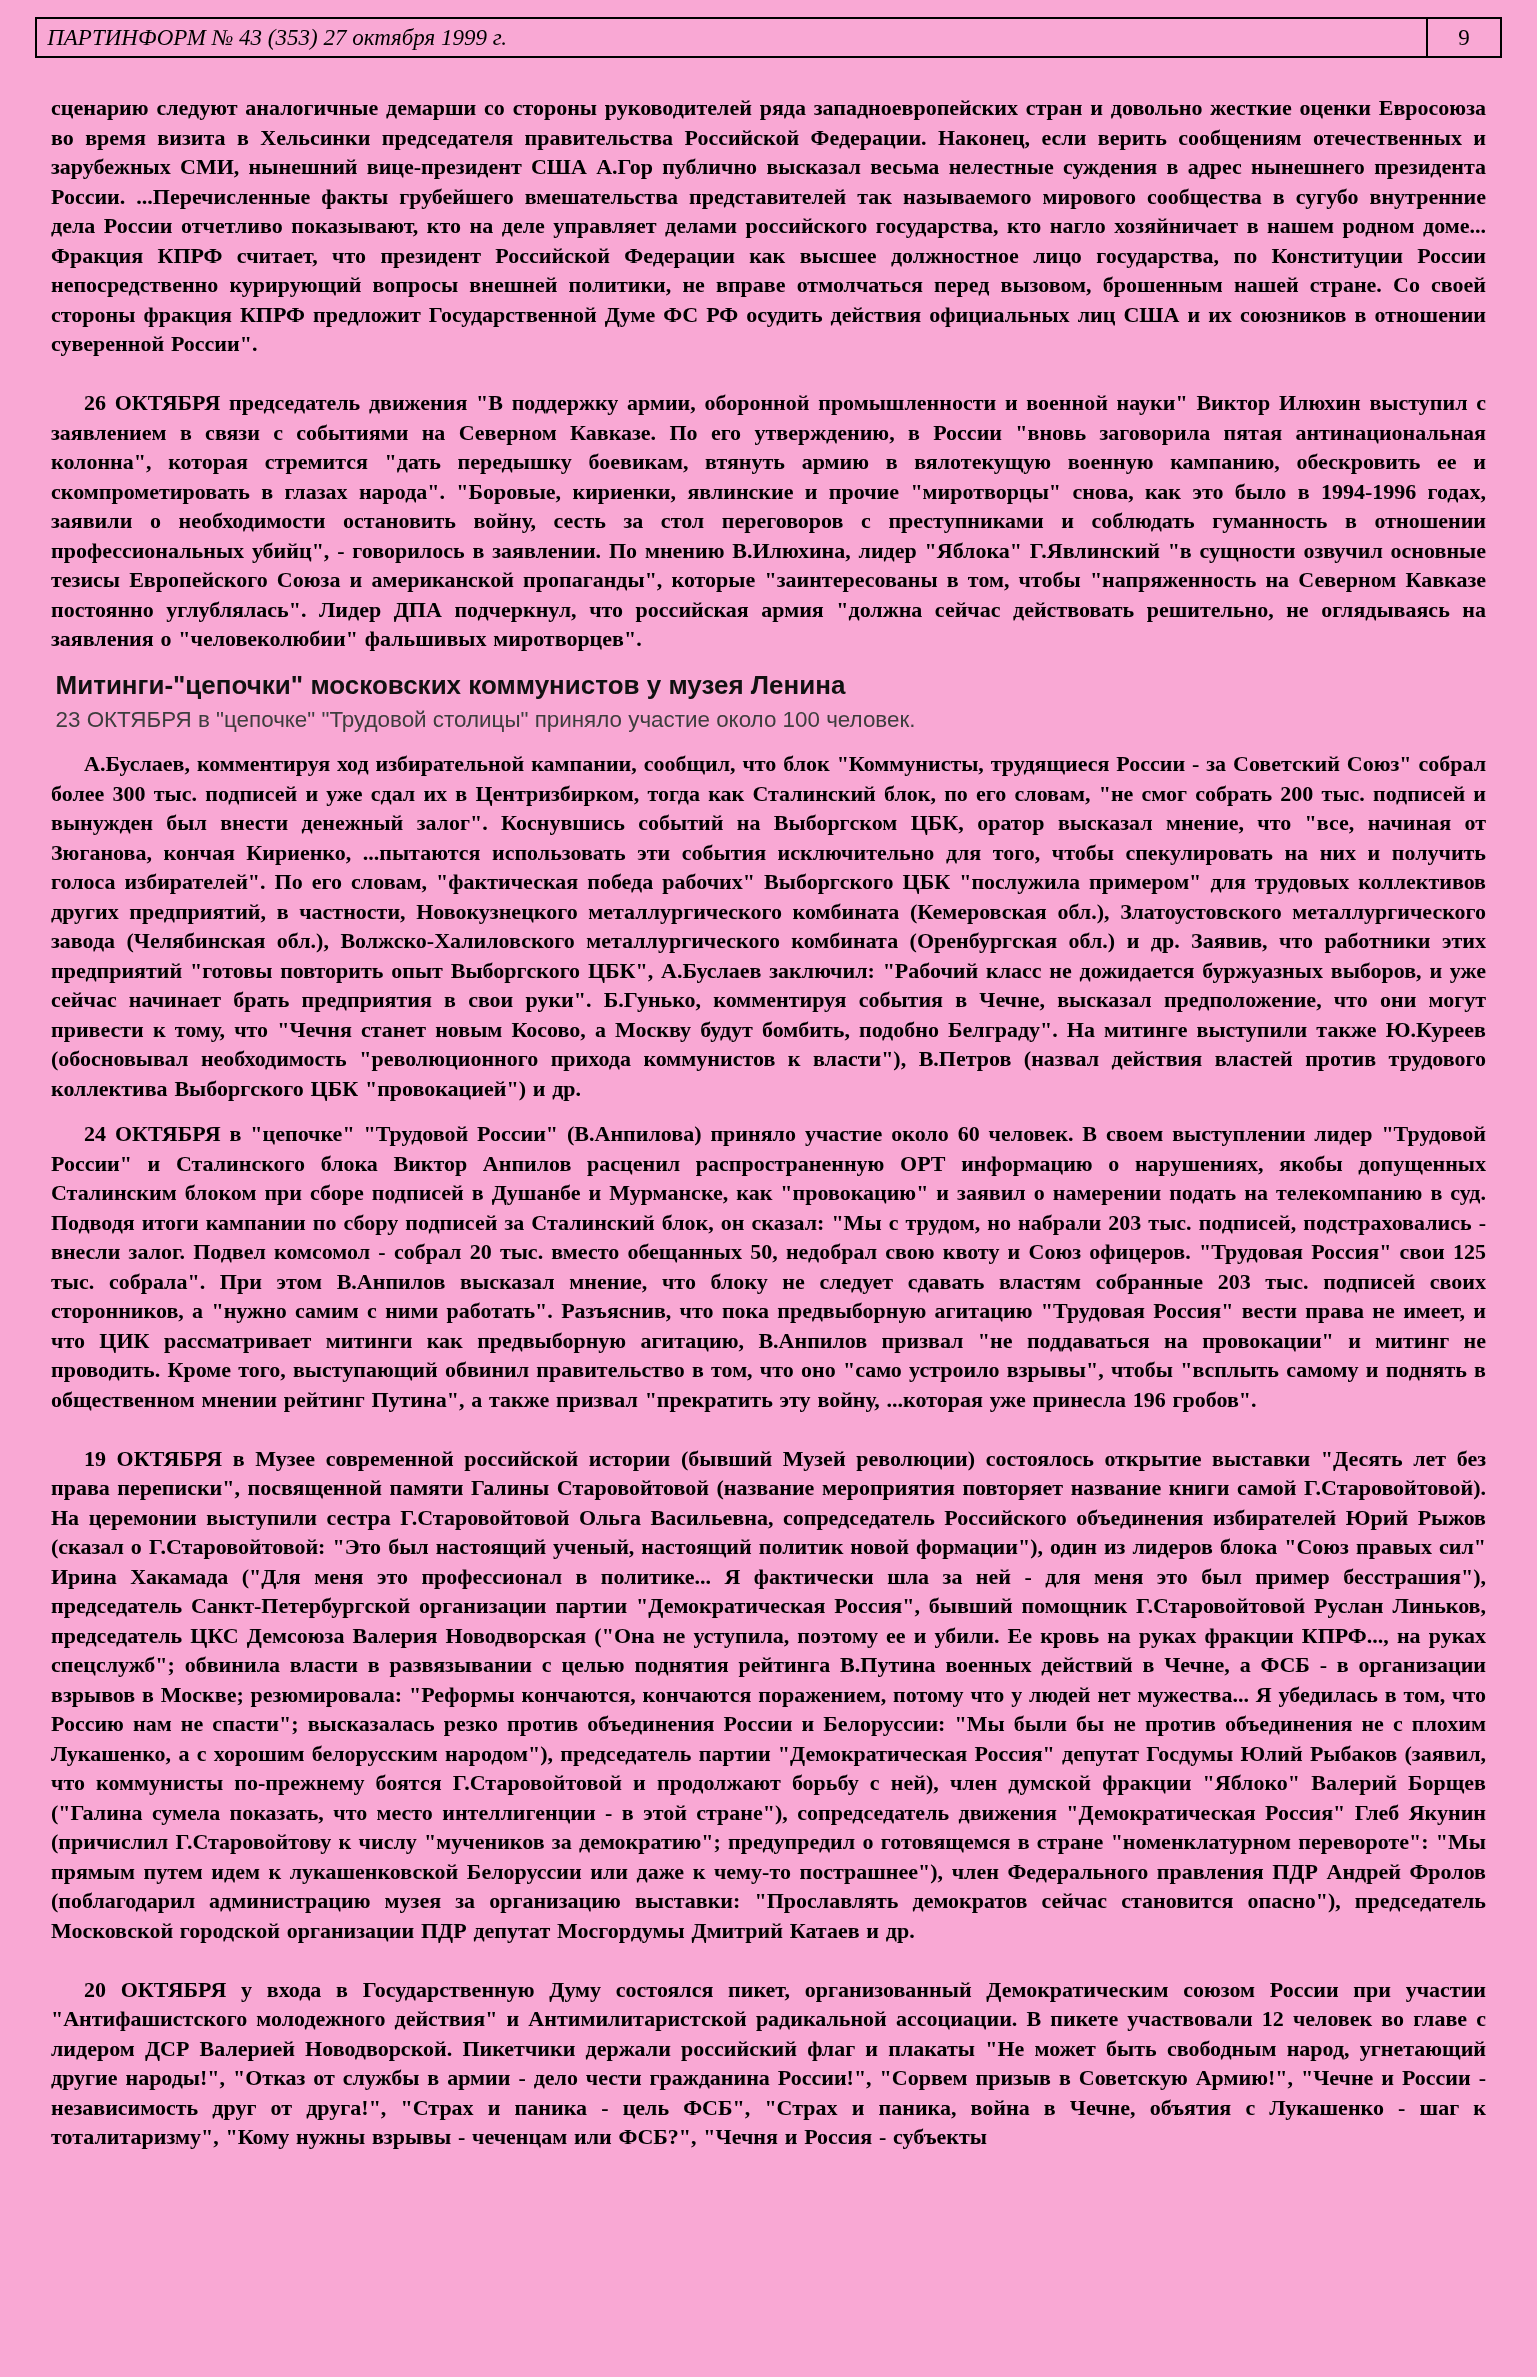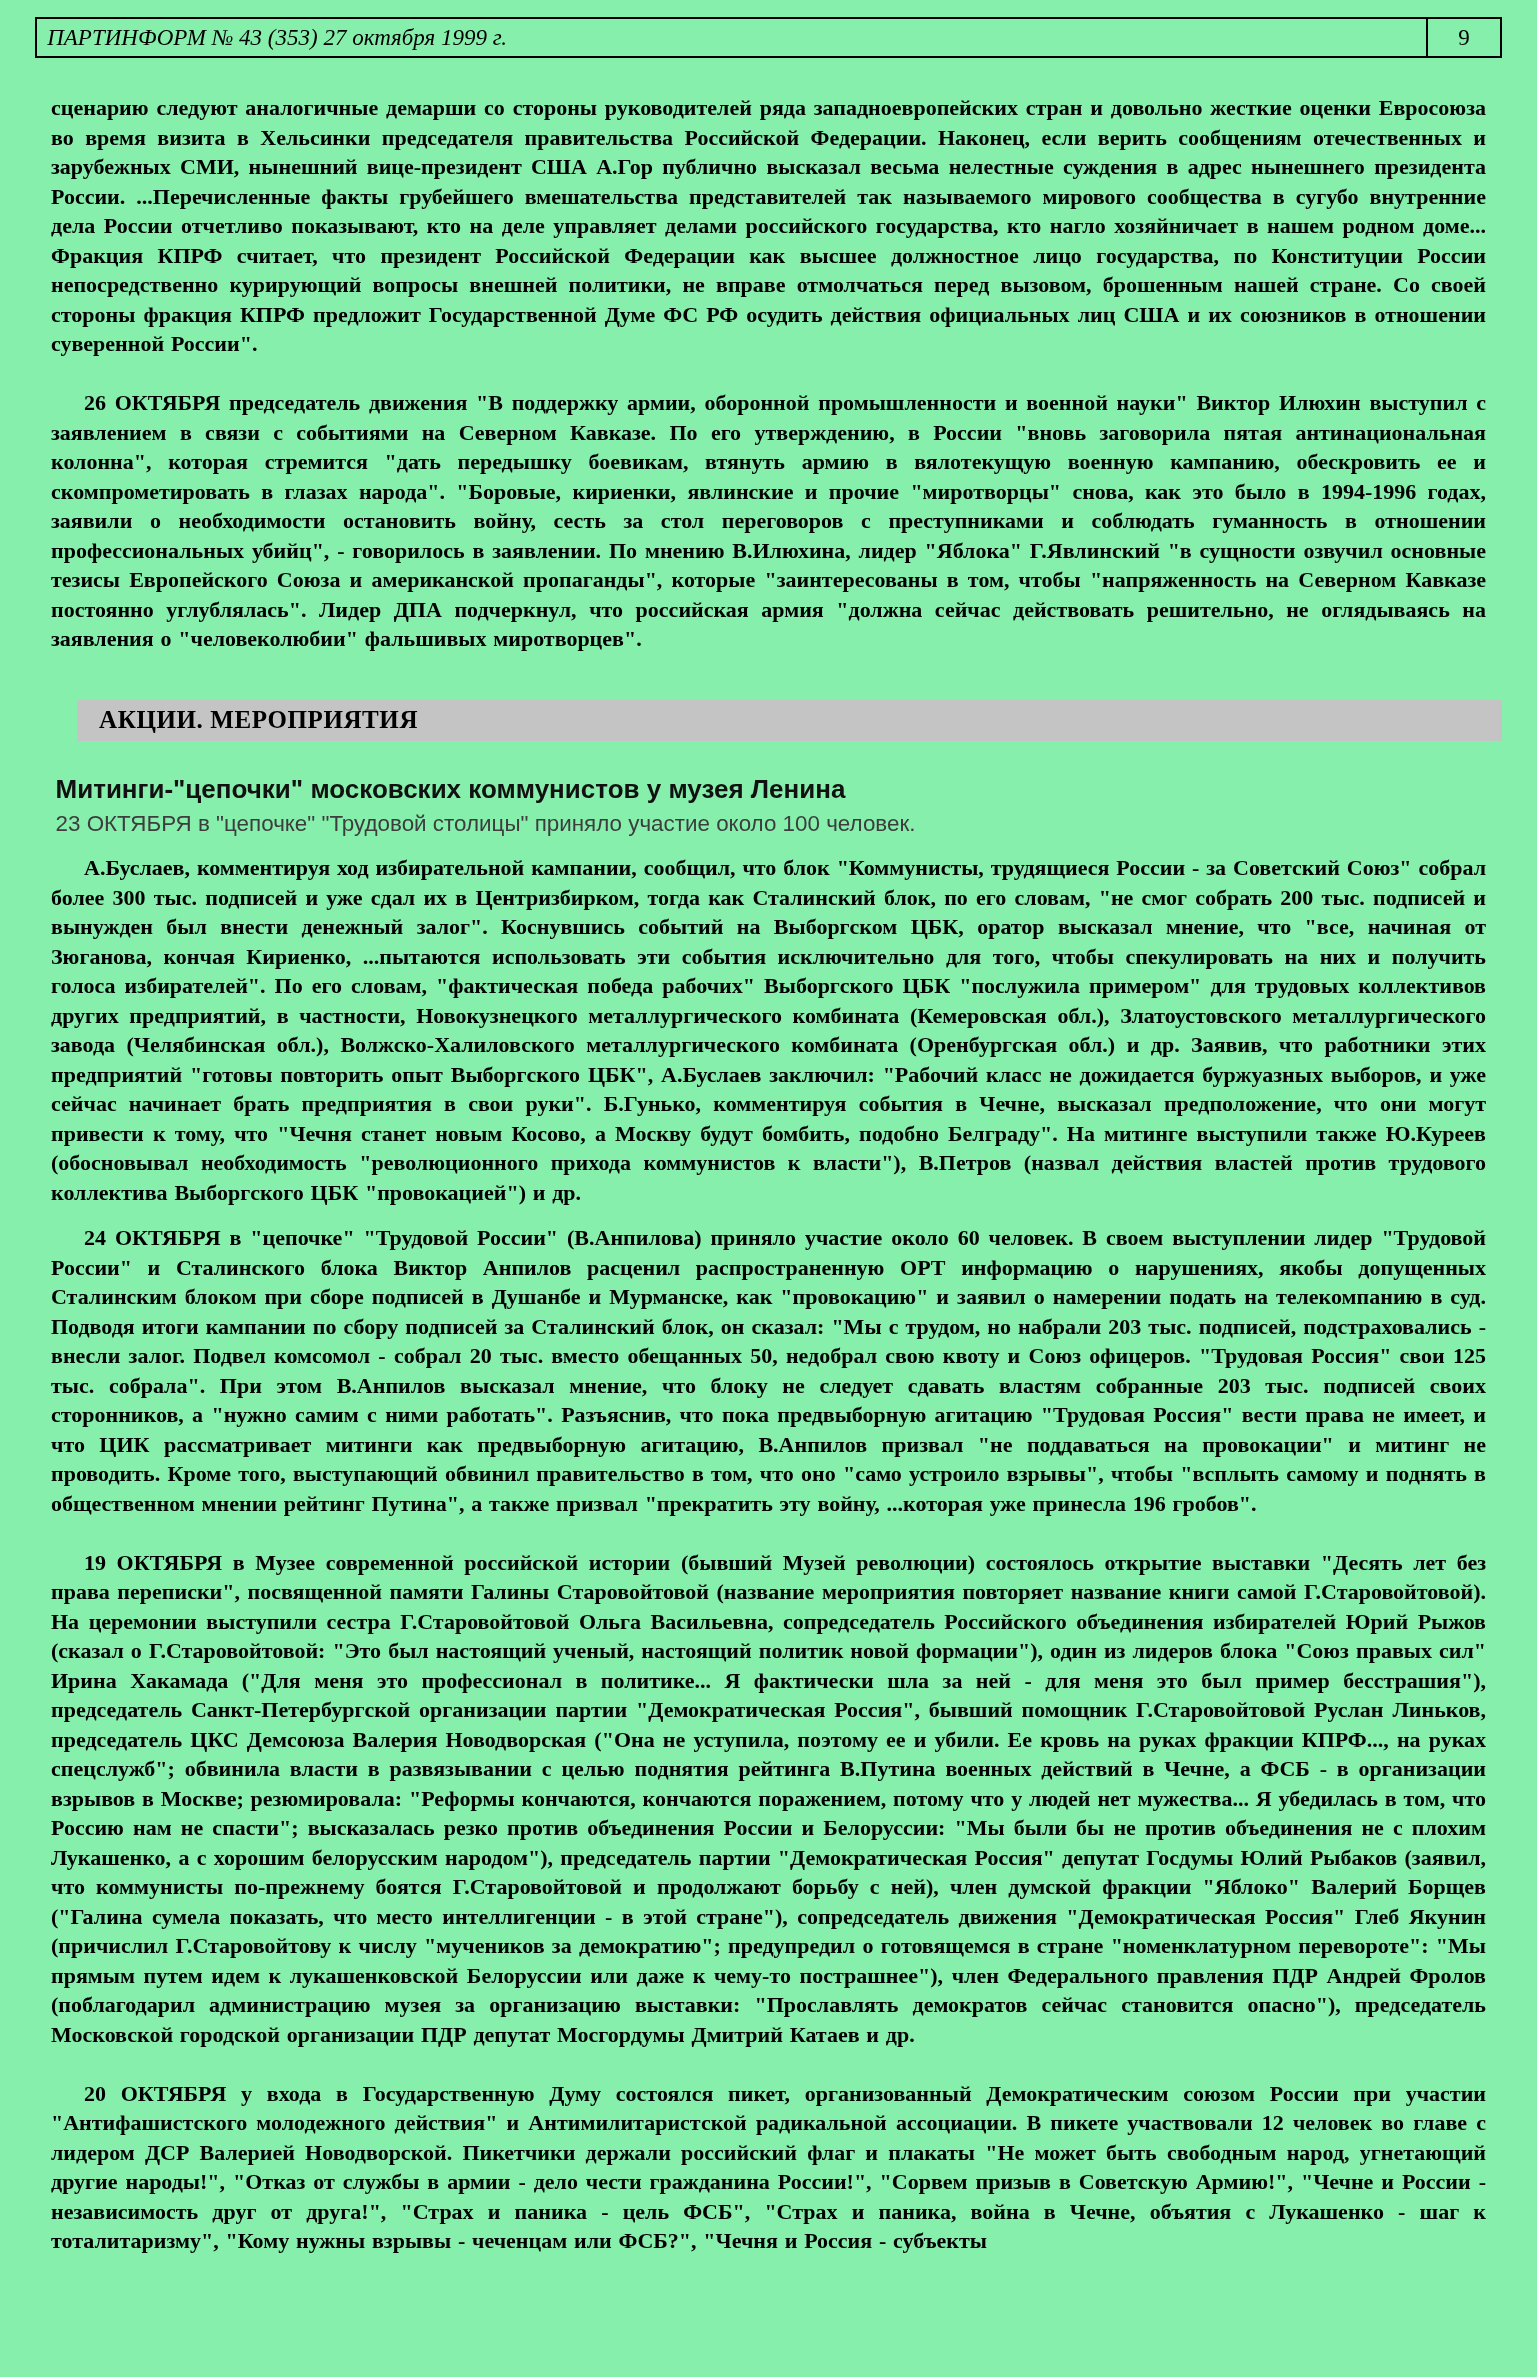--- a/index.html
+++ b/index.html
@@ -3,21 +3,21 @@
 <meta charset="utf-8">
 <style>
   html, body { margin: 0; padding: 0; background: #ffffff; }
   .page {
     position: relative;
     width: 1537px;
     height: 2377px;
     box-sizing: border-box;
     padding: 16.7px 35px 0 35px;
     overflow: hidden;
-    background: #86efac;
+    background: #f9a8d4;
     font-family: "Liberation Serif", serif;
     color: #000;
   }
   .header-box {
     border: 2.6px solid #000;
     display: flex;
     align-items: stretch;
     margin-bottom: 35px;
   }
   .header-title {
@@ -75,21 +75,20 @@
 
   <div class="header-box">
     <div class="header-title">ПАРТИНФОРМ № 43 (353) 27 октября 1999 г.</div>
     <div class="header-pageno">9</div>
   </div>
 
   <p class="para">сценарию следуют аналогичные демарши со стороны руководителей ряда западноевропейских стран и довольно жесткие оценки Евросоюза во время визита в Хельсинки председателя правительства Российской Федерации. Наконец, если верить сообщениям отечественных и зарубежных СМИ, нынешний вице-президент США А.Гор публично высказал весьма нелестные суждения в адрес нынешнего президента России. ...Перечисленные факты грубейшего вмешательства представителей так называемого мирового сообщества в сугубо внутренние дела России отчетливо показывают, кто на деле управляет делами российского государства, кто нагло хозяйничает в нашем родном доме... Фракция КПРФ считает, что президент Российской Федерации как высшее должностное лицо государства, по Конституции России непосредственно курирующий вопросы внешней политики, не вправе отмолчаться перед вызовом, брошенным нашей стране. Со своей стороны фракция КПРФ предложит Государственной Думе ФС РФ осудить действия официальных лиц США и их союзников в отношении суверенной России".</p>
 
   <p class="para indent gap">26 ОКТЯБРЯ председатель движения "В поддержку армии, оборонной промышленности и военной науки" Виктор Илюхин выступил с заявлением в связи с событиями на Северном Кавказе. По его утверждению, в России "вновь заговорила пятая антинациональная колонна", которая стремится "дать передышку боевикам, втянуть армию в вялотекущую военную кампанию, обескровить ее и скомпрометировать в глазах народа". "Боровые, кириенки, явлинские и прочие "миротворцы" снова, как это было в 1994-1996 годах, заявили о необходимости остановить войну, сесть за стол переговоров с преступниками и соблюдать гуманность в отношении профессиональных убийц", - говорилось в заявлении. По мнению В.Илюхина, лидер "Яблока" Г.Явлинский "в сущности озвучил основные тезисы Европейского Союза и американской пропаганды", которые "заинтересованы в том, чтобы "напряженность на Северном Кавказе постоянно углублялась". Лидер ДПА подчеркнул, что российская армия "должна сейчас действовать решительно, не оглядываясь на заявления о "человеколюбии" фальшивых миротворцев".</p>
 
-  <div class="section-bar">АКЦИИ. МЕРОПРИЯТИЯ</div>
 
   <h2 class="article-title">Митинги-"цепочки" московских коммунистов у музея Ленина</h2>
 
   <p class="article-lead">23 ОКТЯБРЯ в "цепочке" "Трудовой столицы" приняло участие около 100 человек.</p>
 
   <p class="para indent">А.Буслаев, комментируя ход избирательной кампании, сообщил, что блок "Коммунисты, трудящиеся России - за Советский Союз" собрал более 300 тыс. подписей и уже сдал их в Центризбирком, тогда как Сталинский блок, по его словам, "не смог собрать 200 тыс. подписей и вынужден был внести денежный залог". Коснувшись событий на Выборгском ЦБК, оратор высказал мнение, что "все, начиная от Зюганова, кончая Кириенко, ...пытаются использовать эти события исключительно для того, чтобы спекулировать на них и получить голоса избирателей". По его словам, "фактическая победа рабочих" Выборгского ЦБК "послужила примером" для трудовых коллективов других предприятий, в частности, Новокузнецкого металлургического комбината (Кемеровская обл.), Златоустовского металлургического завода (Челябинская обл.), Волжско-Халиловского металлургического комбината (Оренбургская обл.) и др. Заявив, что работники этих предприятий "готовы повторить опыт Выборгского ЦБК", А.Буслаев заключил: "Рабочий класс не дожидается буржуазных выборов, и уже сейчас начинает брать предприятия в свои руки". Б.Гунько, комментируя события в Чечне, высказал предположение, что они могут привести к тому, что "Чечня станет новым Косово, а Москву будут бомбить, подобно Белграду". На митинге выступили также Ю.Куреев (обосновывал необходимость "революционного прихода коммунистов к власти"), В.Петров (назвал действия властей против трудового коллектива Выборгского ЦБК "провокацией") и др.</p>
 
   <p class="para indent">24 ОКТЯБРЯ в "цепочке" "Трудовой России" (В.Анпилова) приняло участие около 60 человек. В своем выступлении лидер "Трудовой России" и Сталинского блока Виктор Анпилов расценил распространенную ОРТ информацию о нарушениях, якобы допущенных Сталинским блоком при сборе подписей в Душанбе и Мурманске, как "провокацию" и заявил о намерении подать на телекомпанию в суд. Подводя итоги кампании по сбору подписей за Сталинский блок, он сказал: "Мы с трудом, но набрали 203 тыс. подписей, подстраховались - внесли залог. Подвел комсомол - собрал 20 тыс. вместо обещанных 50, недобрал свою квоту и Союз офицеров. "Трудовая Россия" свои 125 тыс. собрала". При этом В.Анпилов высказал мнение, что блоку не следует сдавать властям собранные 203 тыс. подписей своих сторонников, а "нужно самим с ними работать". Разъяснив, что пока предвыборную агитацию "Трудовая Россия" вести права не имеет, и что ЦИК рассматривает митинги как предвыборную агитацию, В.Анпилов призвал "не поддаваться на провокации" и митинг не проводить. Кроме того, выступающий обвинил правительство в том, что оно "само устроило взрывы", чтобы "всплыть самому и поднять в общественном мнении рейтинг Путина", а также призвал "прекратить эту войну, ...которая уже принесла 196 гробов".</p>
 
   <p class="para indent gap">19 ОКТЯБРЯ в Музее современной российской истории (бывший Музей революции) состоялось открытие выставки "Десять лет без права переписки", посвященной памяти Галины Старовойтовой (название мероприятия повторяет название книги самой Г.Старовойтовой). На церемонии выступили сестра Г.Старовойтовой Ольга Васильевна, сопредседатель Российского объединения избирателей Юрий Рыжов (сказал о Г.Старовойтовой: "Это был настоящий ученый, настоящий политик новой формации"), один из лидеров блока "Союз правых сил" Ирина Хакамада ("Для меня это профессионал в политике... Я фактически шла за ней - для меня это был пример бесстрашия"), председатель Санкт-Петербургской организации партии "Демократическая Россия", бывший помощник Г.Старовойтовой Руслан Линьков, председатель ЦКС Демсоюза Валерия Новодворская ("Она не уступила, поэтому ее и убили. Ее кровь на руках фракции КПРФ..., на руках спецслужб"; обвинила власти в развязывании с целью поднятия рейтинга В.Путина военных действий в Чечне, а ФСБ - в организации взрывов в Москве; резюмировала: "Реформы кончаются, кончаются поражением, потому что у людей нет мужества... Я убедилась в том, что Россию нам не спасти"; высказалась резко против объединения России и Белоруссии: "Мы были бы не против объединения не с плохим Лукашенко, а с хорошим белорусским народом"), председатель партии "Демократическая Россия" депутат Госдумы Юлий Рыбаков (заявил, что коммунисты по-прежнему боятся Г.Старовойтовой и продолжают борьбу с ней), член думской фракции "Яблоко" Валерий Борщев ("Галина сумела показать, что место интеллигенции - в этой стране"), сопредседатель движения "Демократическая Россия" Глеб Якунин (причислил Г.Старовойтову к числу "мучеников за демократию"; предупредил о готовящемся в стране "номенклатурном перевороте": "Мы прямым путем идем к лукашенковской Белоруссии или даже к чему-то пострашнее"), член Федерального правления ПДР Андрей Фролов (поблагодарил администрацию музея за организацию выставки: "Прославлять демократов сейчас становится опасно"), председатель Московской городской организации ПДР депутат Мосгордумы Дмитрий Катаев и др.</p>

